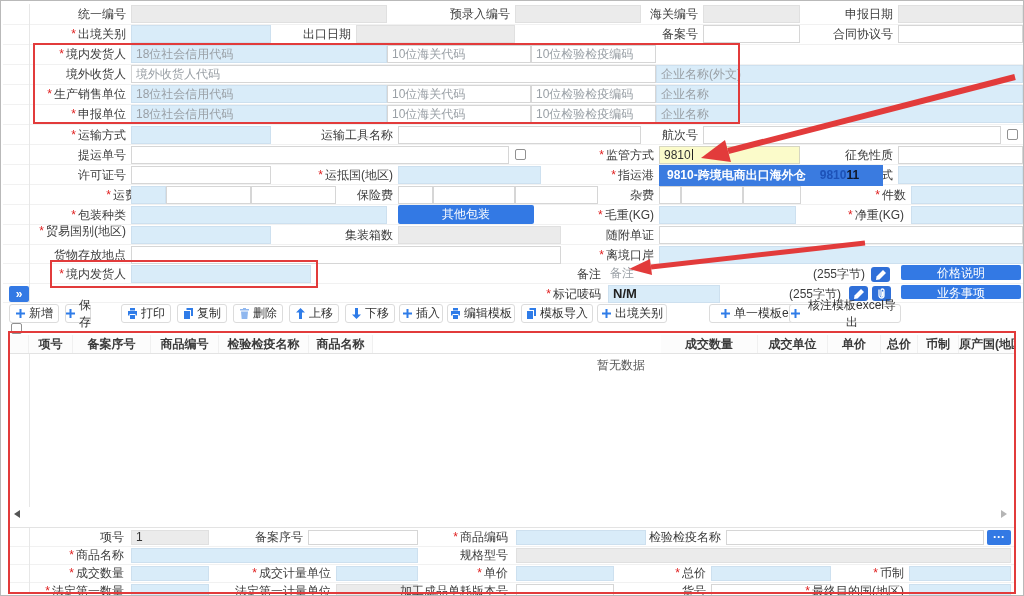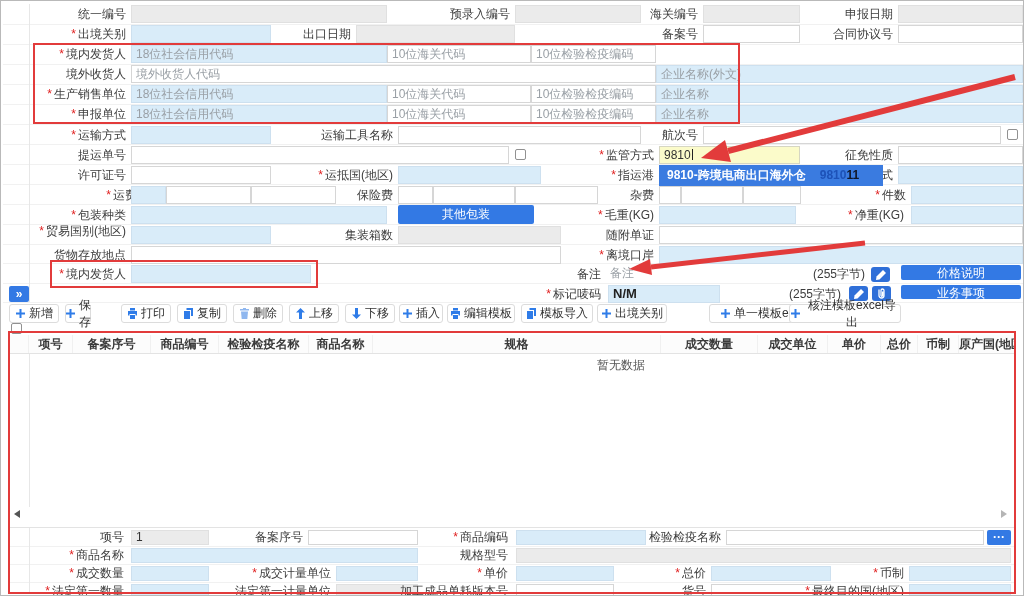--- a/index.html
+++ b/index.html
@@ -276,21 +276,20 @@
 
   <span class="cb" style="left:10px;top:322px"></span>
 
   <div class="vline" style="left:28px;top:334px;height:172px"></div>
   <div class="th" style="left:9px;width:19px"></div>
   <div class="th" style="left:28px;width:44px">项号</div>
   <div class="th" style="left:72px;width:78px">备案序号</div>
   <div class="th" style="left:150px;width:68px">商品编号</div>
   <div class="th" style="left:218px;width:90px">检验检疫名称</div>
   <div class="th" style="left:308px;width:64px">商品名称</div>
-  <div class="th" style="left:372px;width:288px">规格</div>
   <div class="th" style="left:660px;width:97px">成交数量</div>
   <div class="th" style="left:757px;width:70px">成交单位</div>
   <div class="th" style="left:827px;width:53px">单价</div>
   <div class="th" style="left:880px;width:37px">总价</div>
   <div class="th" style="left:917px;width:41px">币制</div>
   <div class="th" style="left:958px;width:56px;border-right:none">原产国(地区)</div>
   <div class="hline" style="top:352px;left:9px;width:1005px;border-top-color:#e3e3e3"></div>
   <div class="empty" style="left:560px;top:356px;width:120px;text-align:center">暂无数据</div>
   <div class="tri-l" style="left:9px;top:509px"></div>
   <div class="tri-r" style="left:1000px;top:509px"></div>

